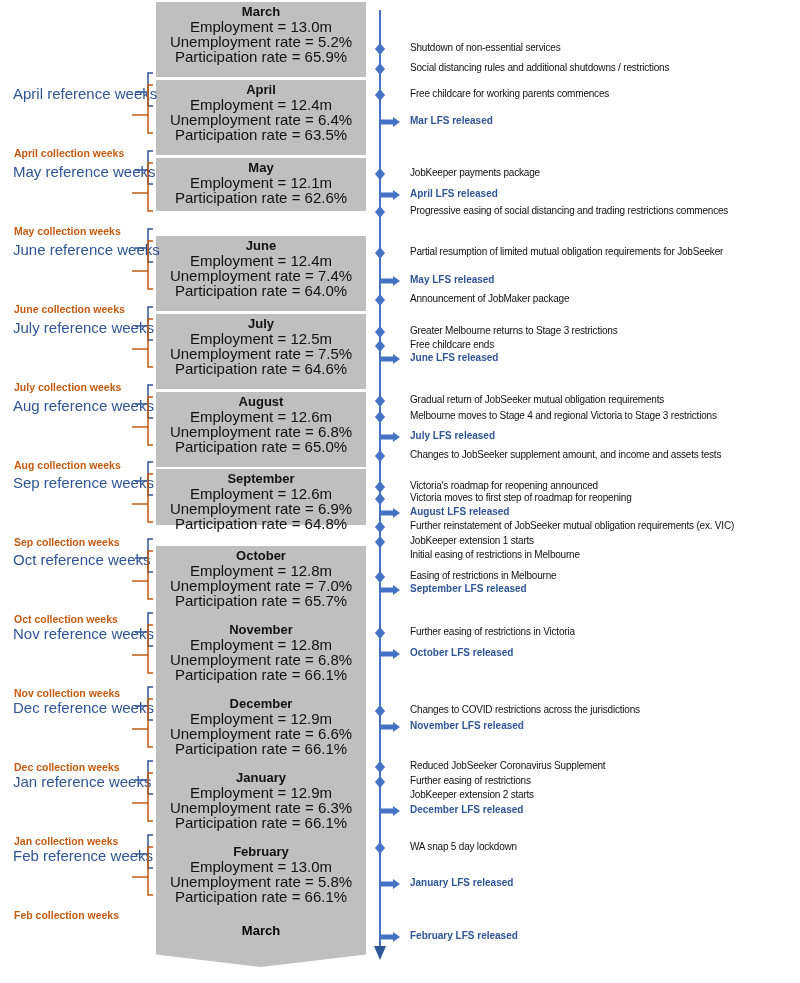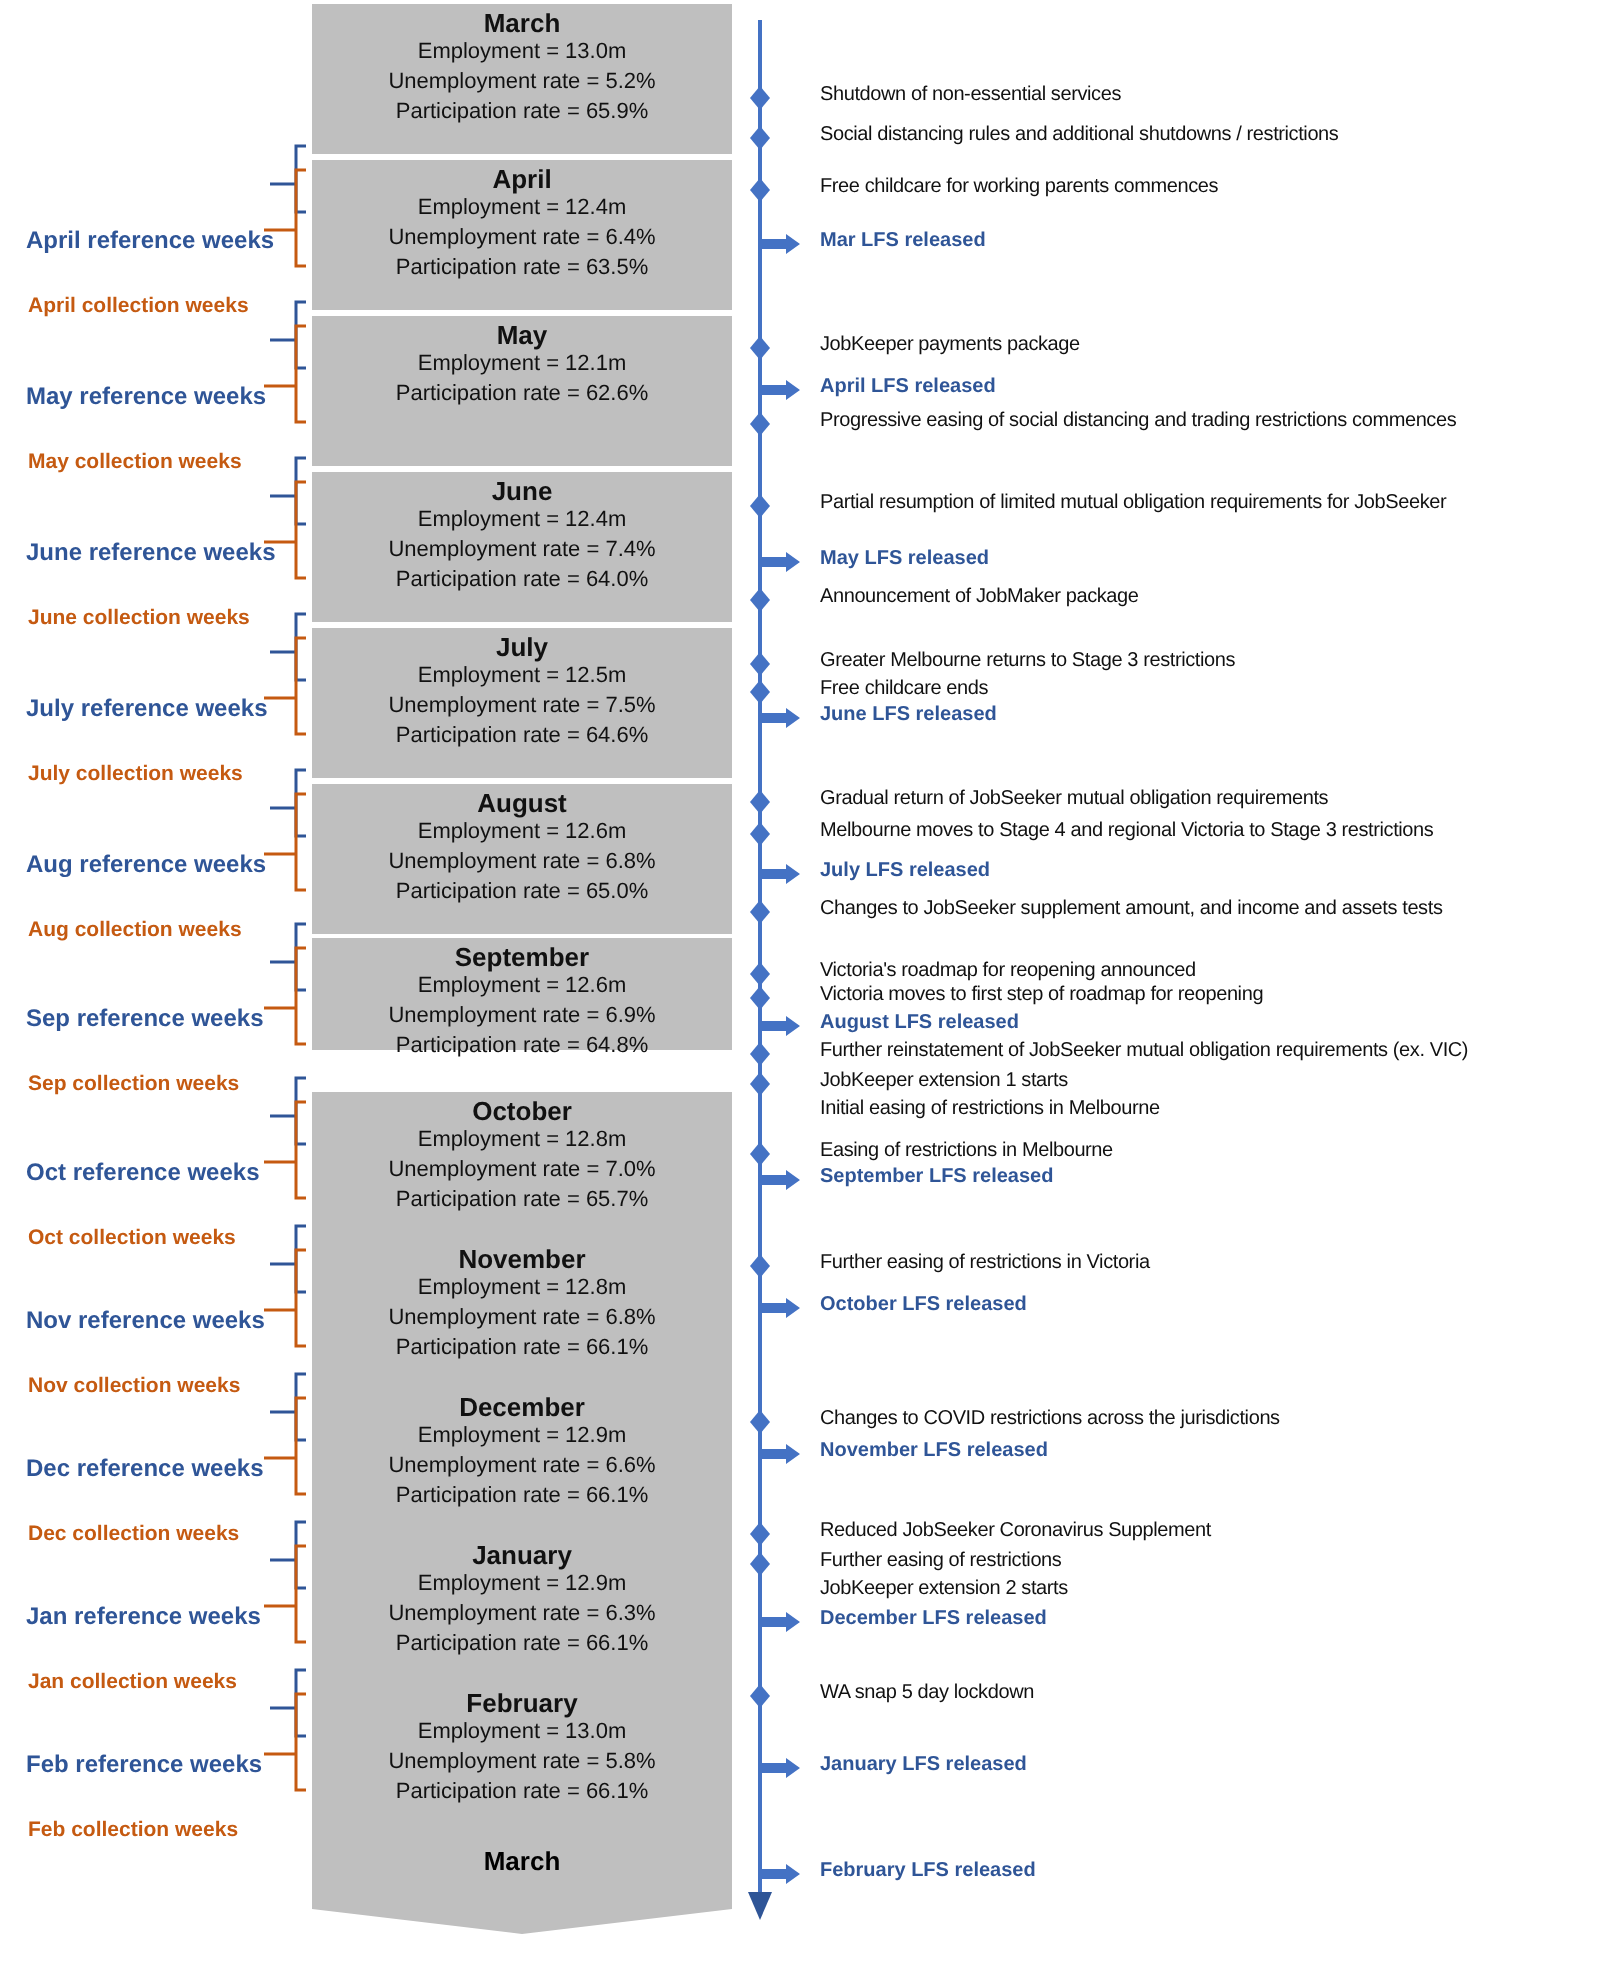--- a/index.html
+++ b/index.html
@@ -1,24 +1,24 @@
 <!DOCTYPE html>
 <html><head>
 <meta charset="utf-8">
 <style>
   html, body { margin:0; padding:0; background:#ffffff; }
   body { width:800px; height:983px; position:relative; overflow:hidden;
          font-family:"Liberation Sans", "DejaVu Sans", sans-serif; }
   .month-box { position:absolute; left:156px; width:210px; background:#bfbfbf;
                text-align:center; color:#111; }
   .month-name { font-weight:bold; font-size:13px; line-height:15px; margin-top:2px; }
-  .stat { font-size:11px; line-height:15px; }
+  .stat { font-size:15px; line-height:15px; }
   .last-box { position:absolute; left:156px; top:917px; width:210px; height:50px;
               background:#bfbfbf; clip-path:polygon(0 0,100% 0,100% 75%,50% 100%,0 75%); text-align:center; }
-  .ref-label { position:absolute; left:13px; font-size:12px; font-weight:bold; color:#2f5597; white-space:nowrap;margin-top:28px; }
+  .ref-label { position:absolute; left:13px; font-size:15px; font-weight:normal; color:#2f5597; white-space:nowrap; }
   .col-label { position:absolute; left:14px; font-size:10.5px; font-weight:bold; color:#c55a11; white-space:nowrap;margin-top:39px; }
   .event { position:absolute; left:410px; font-size:10px; color:#111; white-space:nowrap; letter-spacing:-0.2px; }
   .release { position:absolute; left:410px; font-size:10px; font-weight:bold; color:#2f5597; white-space:nowrap; }
   svg.overlay { position:absolute; left:0; top:0; }
 </style>
 </head>
 <body>
 
 <div id="boxes">
     <div class="month-box" style="top: 2px; height: 75px;">
@@ -26,21 +26,21 @@
       <div class="stat">Employment  = 13.0m</div>
       <div class="stat">Unemployment  rate = 5.2%</div>
       <div class="stat">Participation rate = 65.9%</div>
     </div>
     <div class="month-box" style="top: 80px; height: 75px;">
       <div class="month-name">April</div>
       <div class="stat">Employment  = 12.4m</div>
       <div class="stat">Unemployment  rate = 6.4%</div>
       <div class="stat">Participation rate = 63.5%</div>
     </div>
-    <div class="month-box" style="top: 158px; height: 75px;">
+    <div class="month-box" style="top: 158px; height: 53px;">
       <div class="month-name">May</div>
       <div class="stat">Employment  = 12.1m</div>
       <div class="stat">Participation rate = 62.6%</div>
     </div>
     <div class="month-box" style="top: 236px; height: 75px;">
       <div class="month-name">June</div>
       <div class="stat">Employment  = 12.4m</div>
       <div class="stat">Unemployment  rate = 7.4%</div>
       <div class="stat">Participation rate = 64.0%</div>
     </div>

